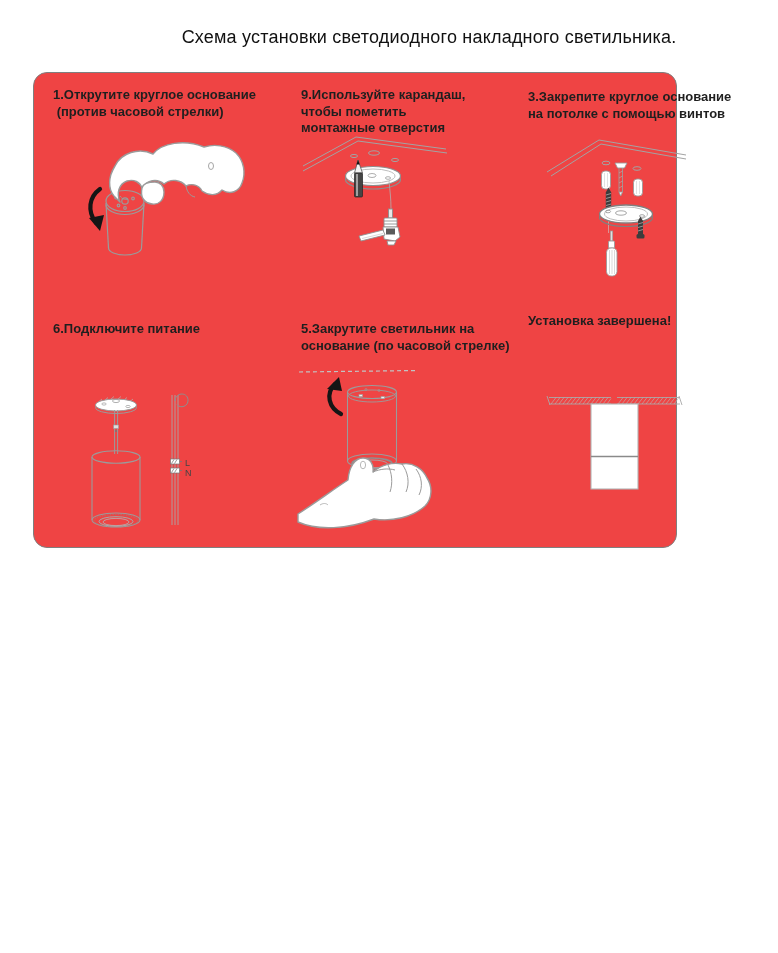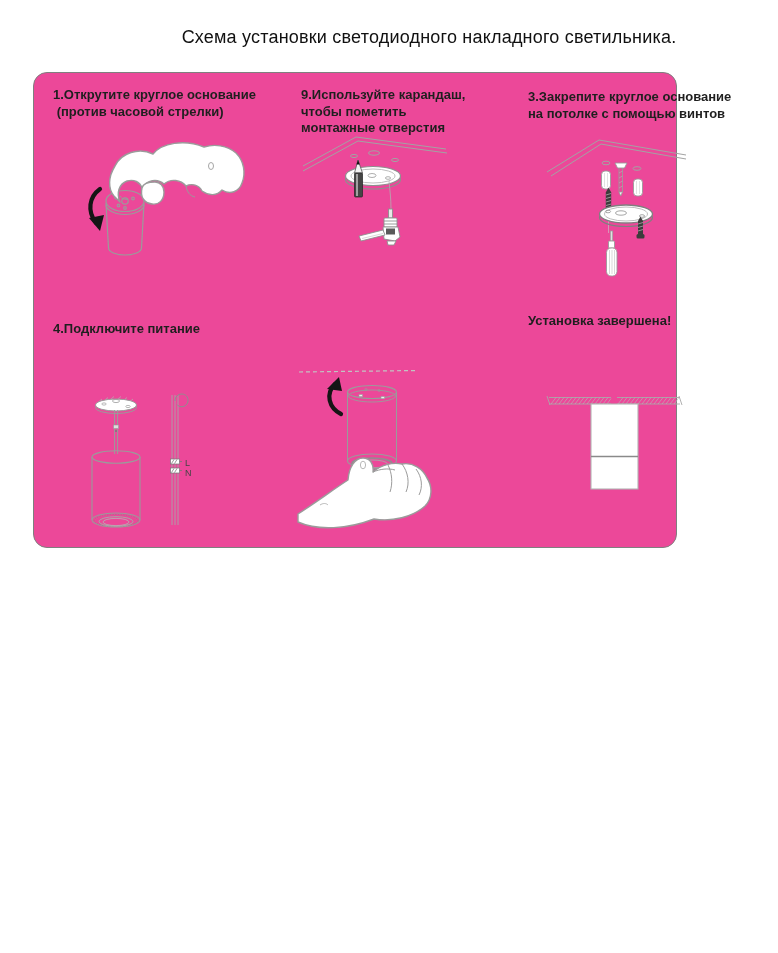--- a/index.html
+++ b/index.html
@@ -6,21 +6,21 @@
   body{
     width:778px;height:953px;position:relative;overflow:hidden;
     font-family:"Liberation Sans","DejaVu Sans",sans-serif;color:#1f1f1f;
   }
   .page-title{
     position:absolute;left:16px;top:27px;width:778px;text-align:center;
     font-size:18px;font-weight:normal;letter-spacing:.2px;color:#111;padding-left:24px;
   }
   .panel-box{
     position:absolute;left:33px;top:72px;width:644px;height:476px;
-    border:1.5px solid #7f7f7f;border-radius:14px;background:#ec4899;box-sizing:border-box;
+    border:1.5px solid #7f7f7f;border-radius:14px;background:#ef4444;box-sizing:border-box;
   }
   .cap{
     position:absolute;font-size:13px;font-weight:bold;line-height:16.5px;
     white-space:pre-wrap;color:#1f1f1f;
   }
   .cap1{left:19px;top:14px;width:238px;}
   .cap2{left:267px;top:14px;width:225px;}
   .cap3{left:494px;top:16px;width:220px;}
   .cap4{left:19px;top:248px;width:238px;}
   .cap5{left:267px;top:248px;width:235px;}
@@ -42,21 +42,23 @@
 
 <div class="panel-box">
 
   <div class="cap cap1">1.Открутите круглое основание
  (против часовой стрелки)</div>
   <div class="cap cap2">9.Используйте карандаш,
 чтобы пометить
 монтажные отверстия</div>
   <div class="cap cap3">3.Закрепите круглое основание
 на потолке с помощью винтов</div>
-  <div class="cap cap4">4.Подключите питание</div>
+  <div class="cap cap4">6.Подключите питание</div>
+  <div class="cap cap5">5.Закрутите светильник на
+основание (по часовой стрелке)</div>
   <div class="cap cap6">Установка завершена!</div>
 
   <svg class="illus i1" width="210" height="160" viewBox="0 0 210 160">
     <g stroke="#9b9b9b" stroke-width="1.2" fill="none">
       <ellipse cx="69" cy="62" rx="19" ry="10.5"></ellipse>
       <path d="M 50,65.5 A 19,10 0 0 0 88,65.5"></path>
       <path d="M 50,64 L 52.5,109"></path>
       <path d="M 88,64 L 85.5,109"></path>
       <path d="M 52.5,109 A 16.5,7 0 0 0 85.5,109"></path>
       <circle cx="69" cy="62" r="3.2"></circle>

